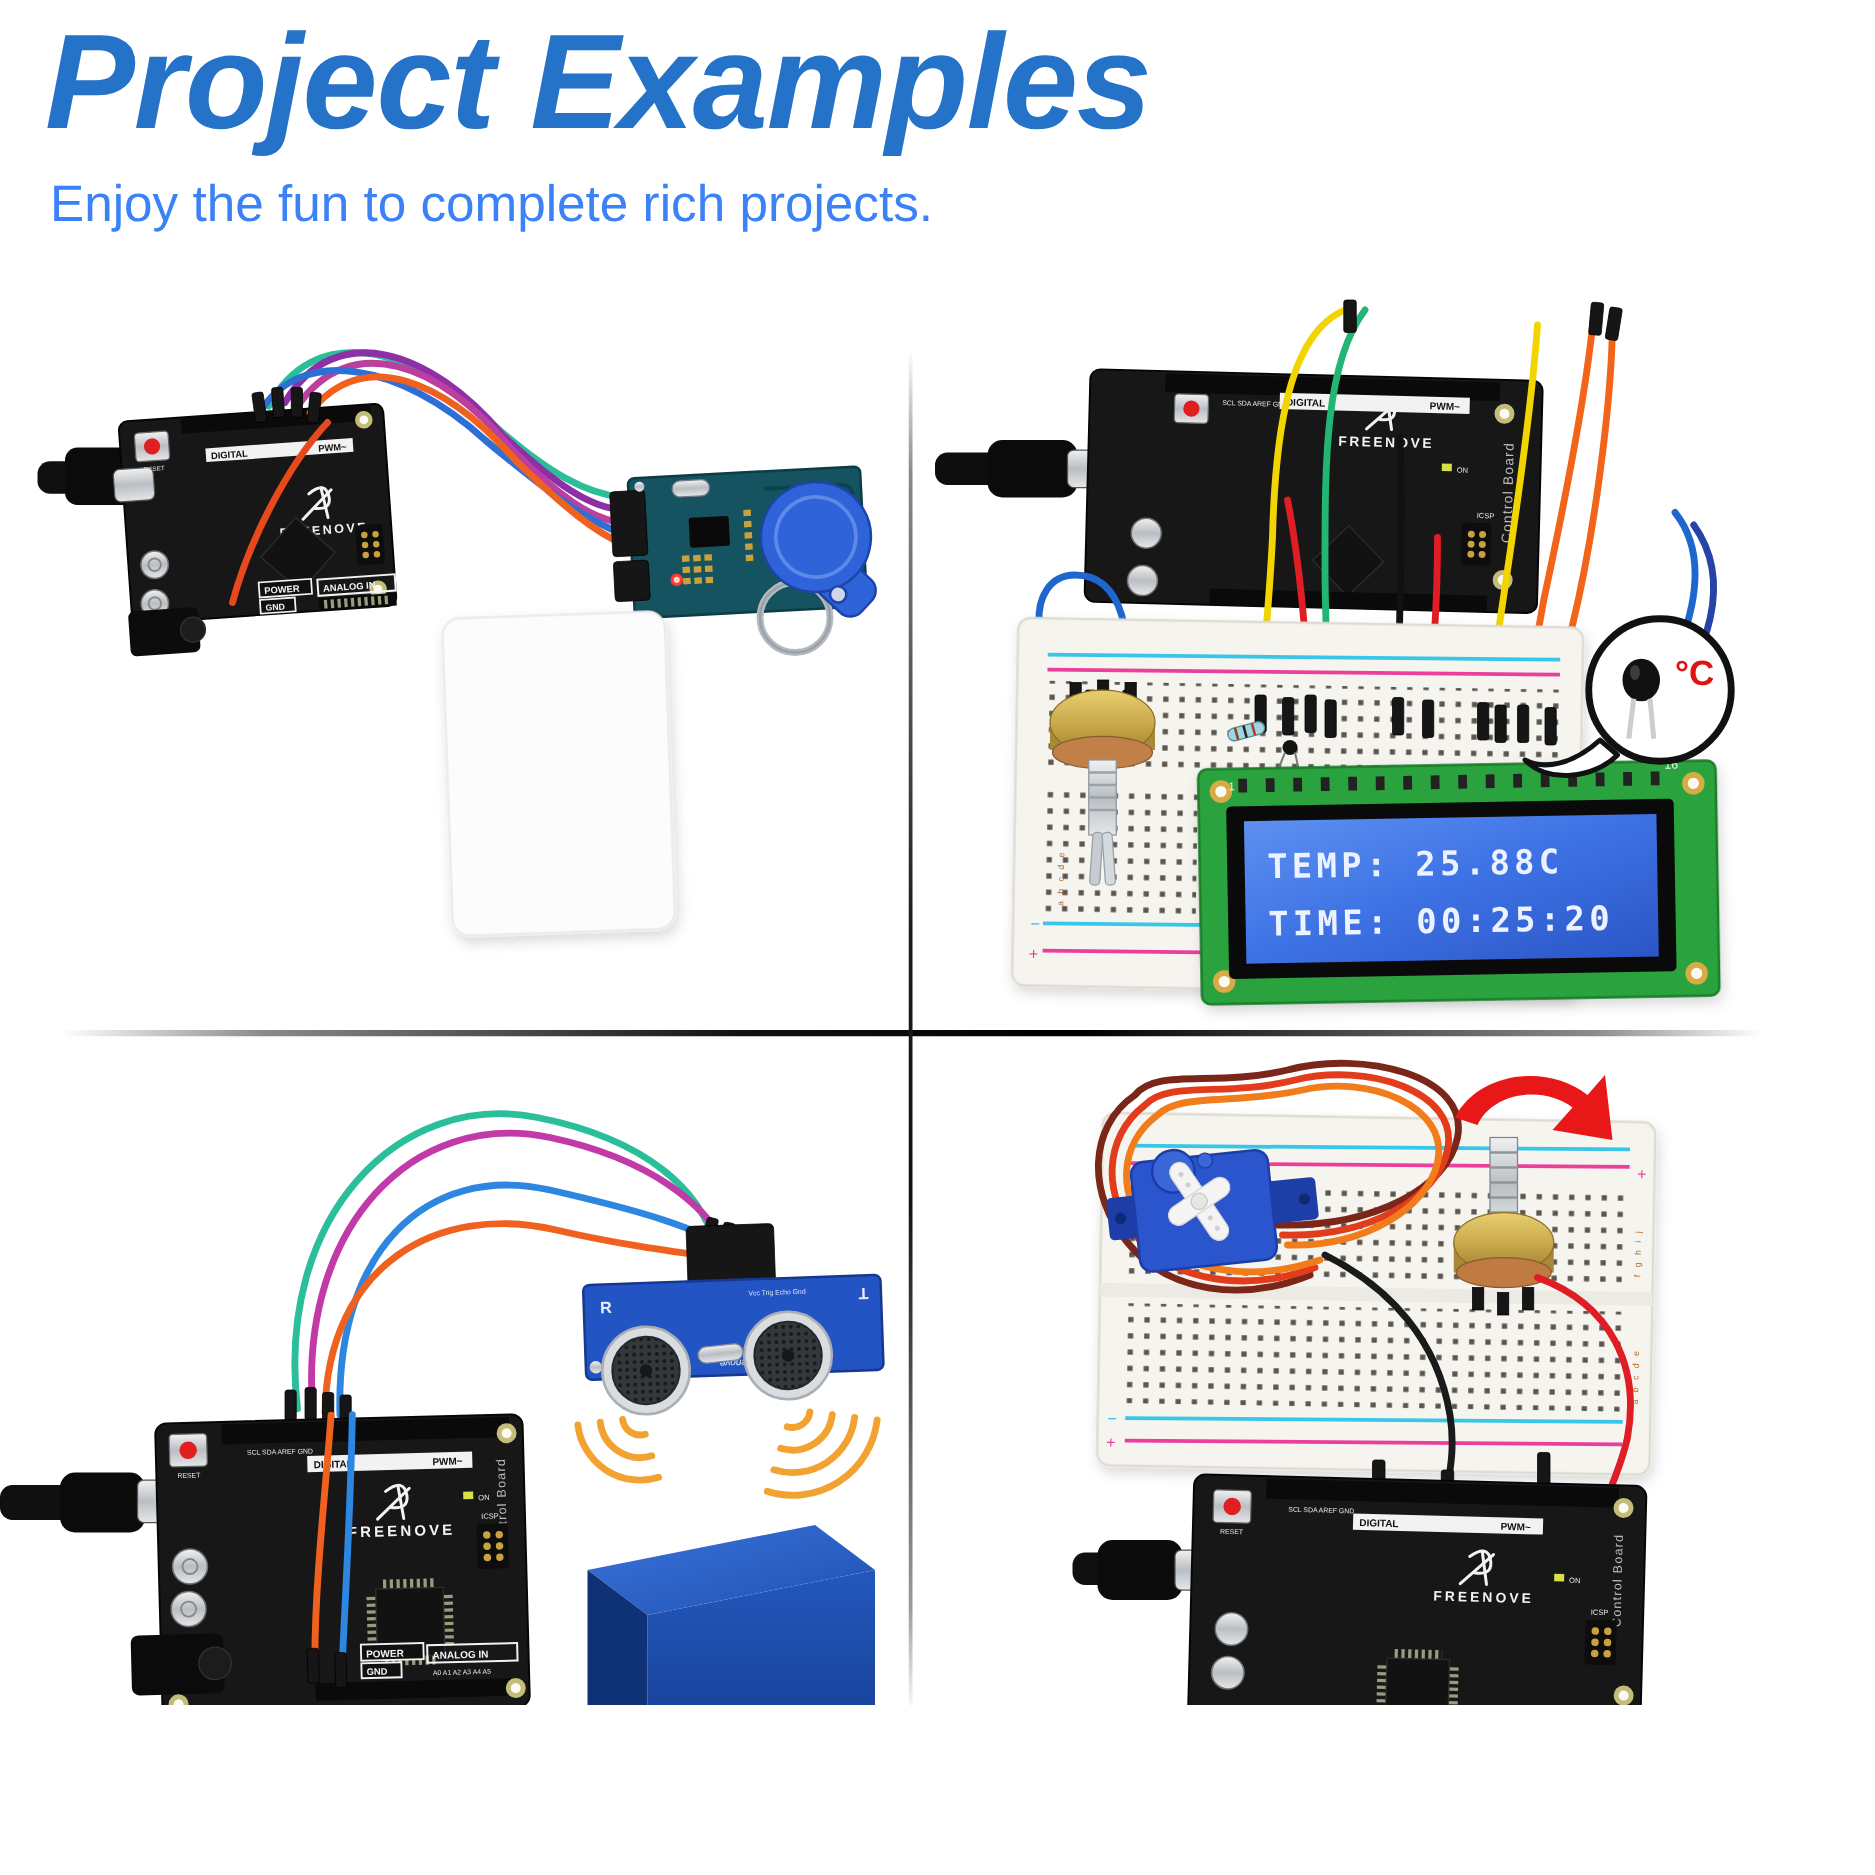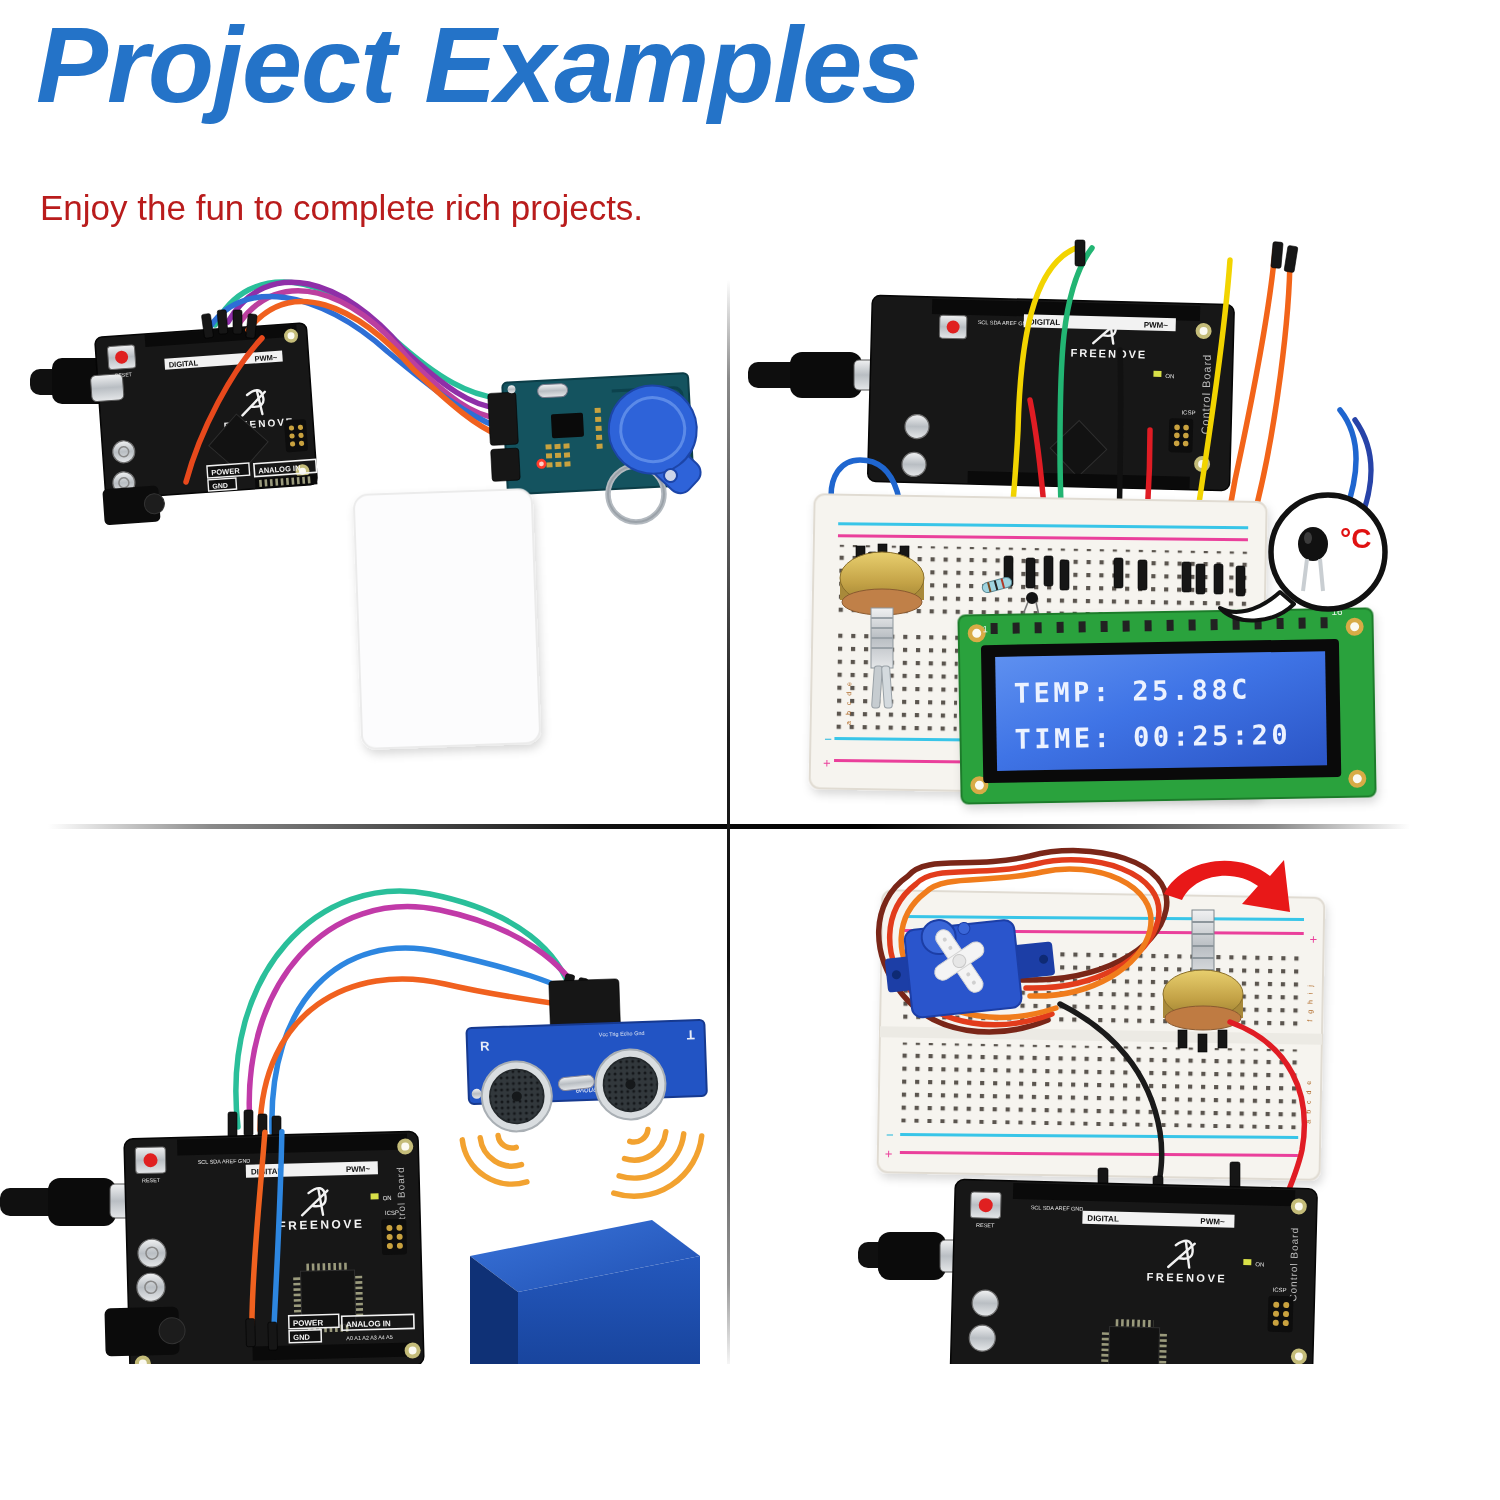--- a/index.html
+++ b/index.html
@@ -1,20 +1,20 @@
 <!DOCTYPE html>
 <html><head>
 <meta charset="utf-8">
 <style>
   html,body{margin:0;padding:0;background:#ffffff;}
   .page{position:relative;width:1500px;height:1364px;background:#fff;overflow:hidden;
         font-family:"Liberation Sans",sans-serif;text-decoration:underline;}
   .title{position:absolute;left:36px;top:2px;font-style:italic;font-weight:bold;
          font-size:108px;letter-spacing:-1px;color:#2473c8;white-space:nowrap;}
-  .subtitle{position:absolute;left:40px;top:140px;font-size:35px;color:#b91c1c;margin-top:48px;}
+  .subtitle{position:absolute;left:40px;top:140px;font-size:41px;color:#3b82f6;}
   .div-h{position:absolute;left:48px;top:824px;width:1362px;height:5px;
          background:linear-gradient(to right,rgba(0,0,0,0),#8a8a8a 12%,#111 40%,#000 60%,#8a8a8a 90%,rgba(0,0,0,0));}
   .div-v{position:absolute;left:727px;top:280px;width:3px;height:1092px;
          background:linear-gradient(to bottom,rgba(0,0,0,0),#8a8a8a 9%,#1c1c1c 42%,#111 62%,#9a9a9a 92%,rgba(0,0,0,0));}
   .q{position:absolute;}
   svg{display:block;}
   svg text{font-family:"Liberation Sans",sans-serif;}
   .brd{fill:#171717;stroke:#050505;stroke-width:1.5;}
   .hdr{fill:#0a0a0a;}
   .tip{fill:#161616;stroke:#000;stroke-width:.6;}

